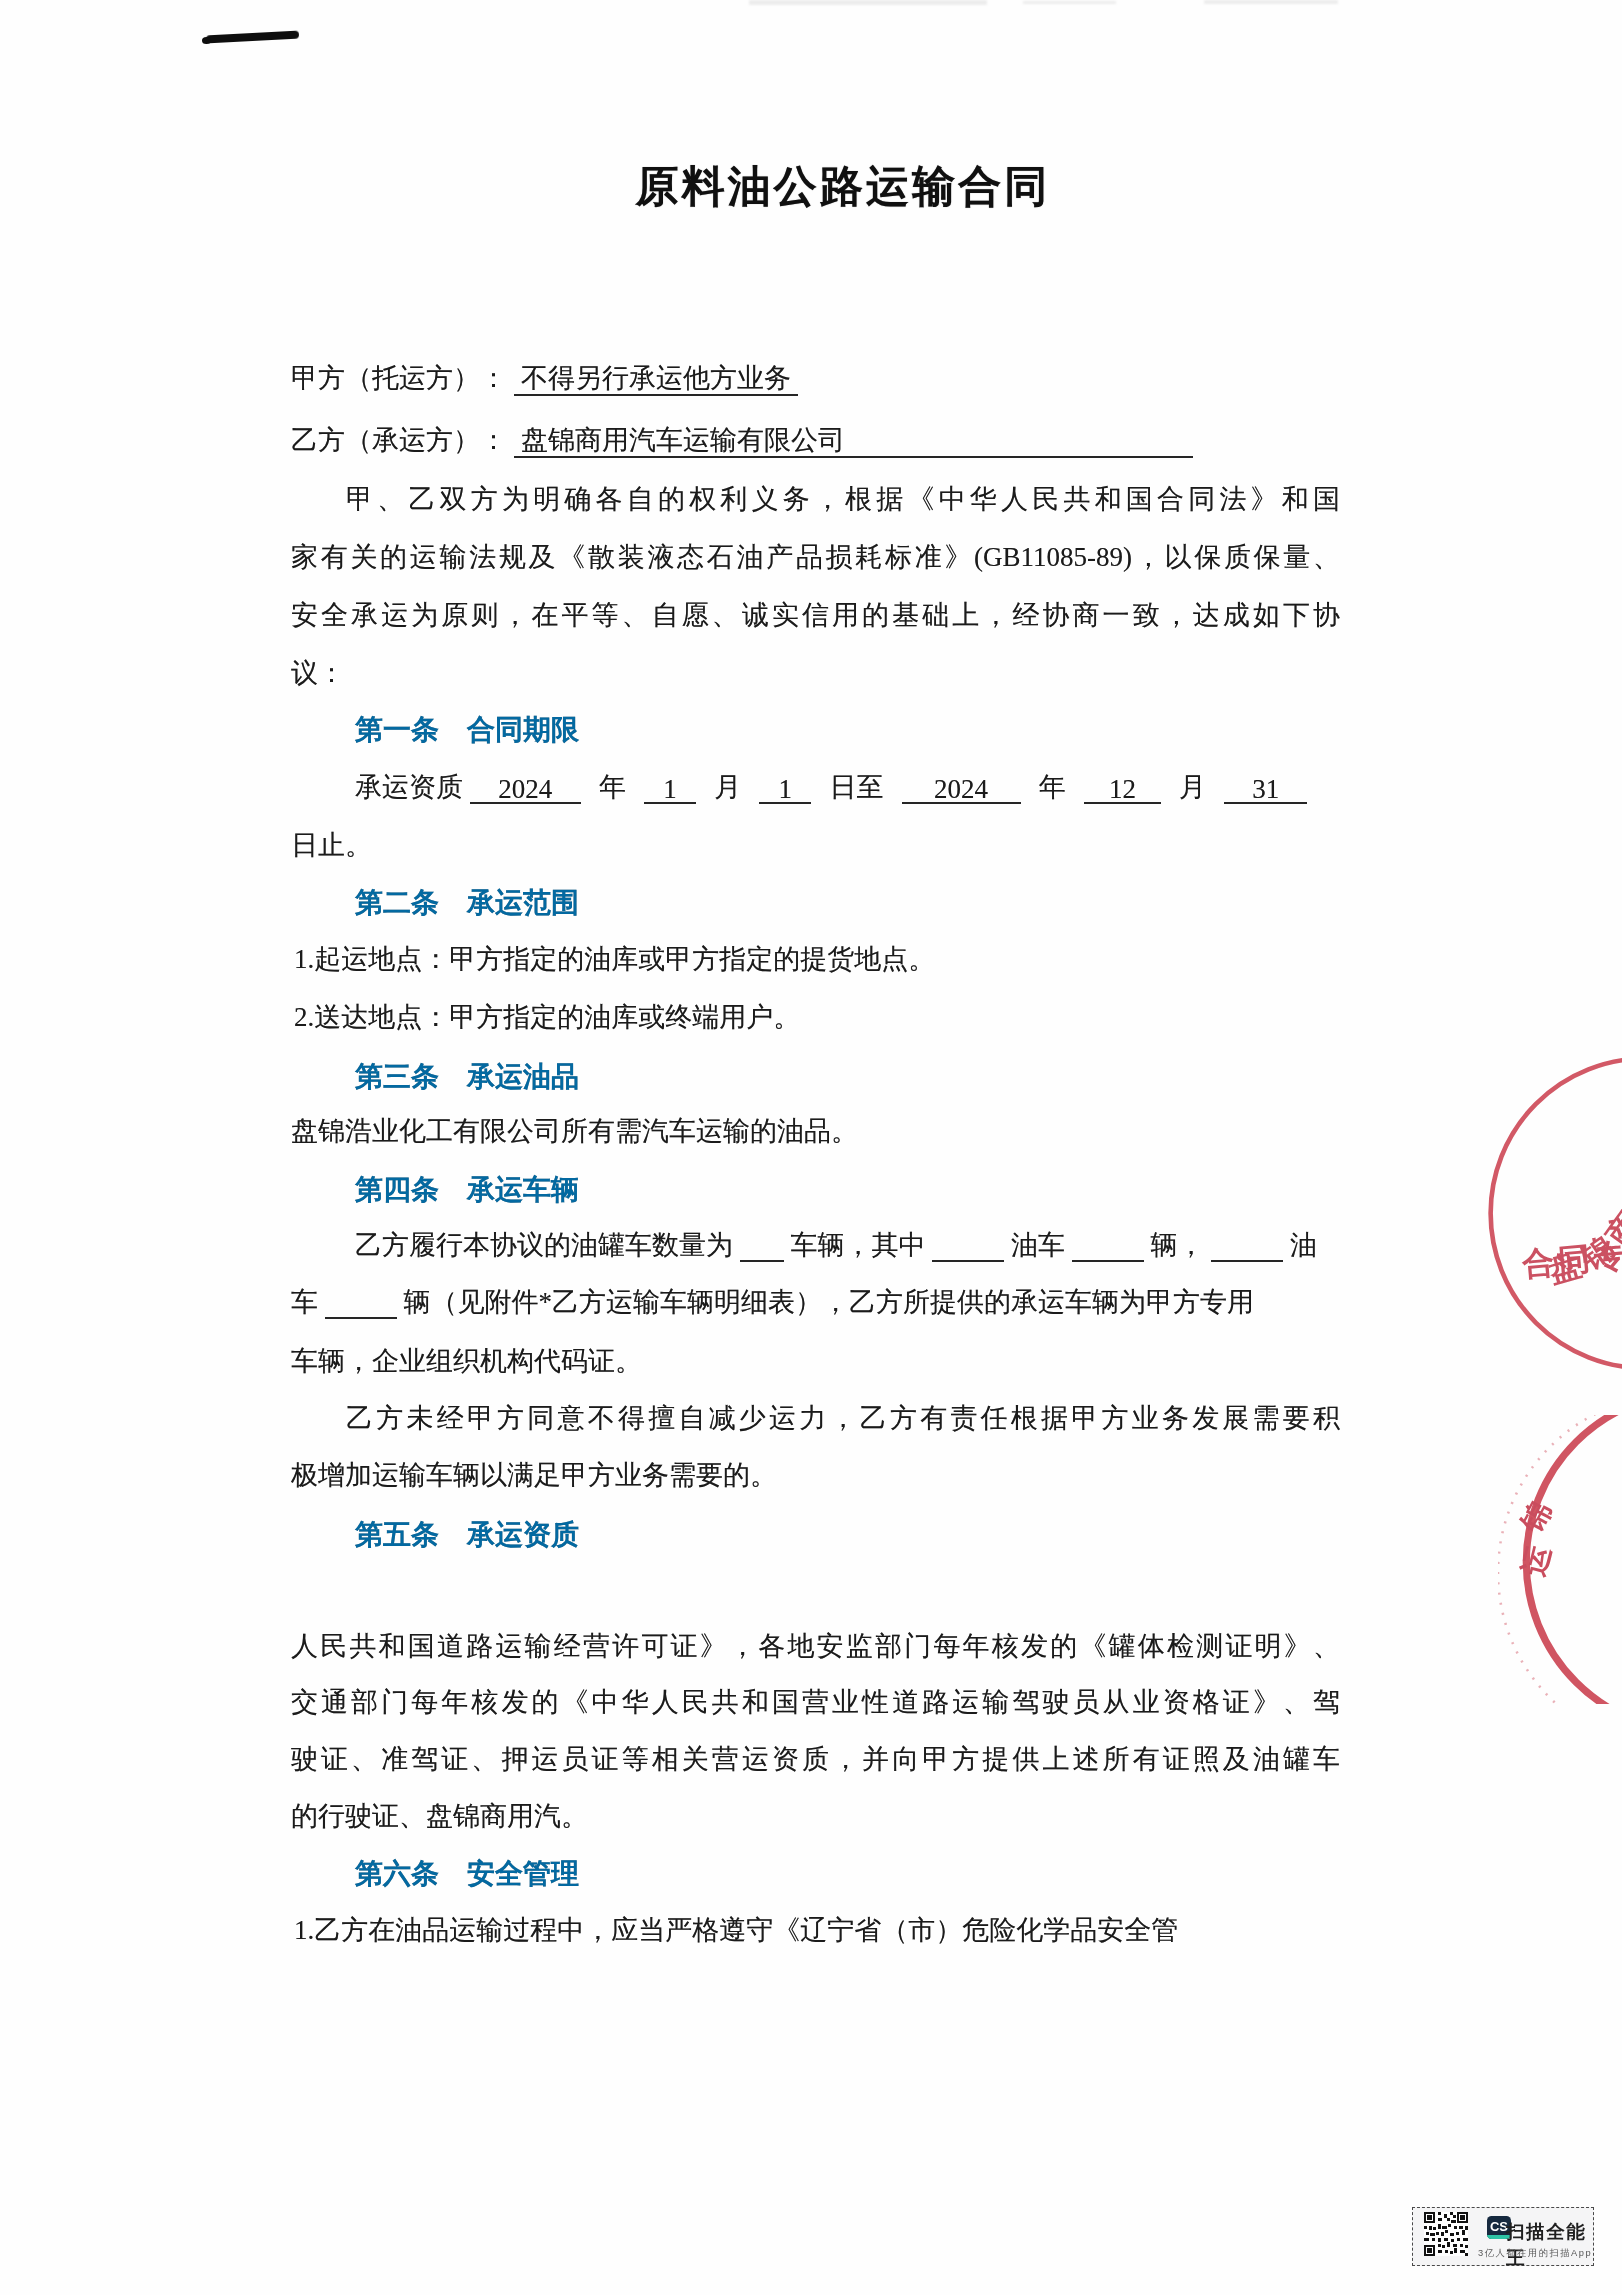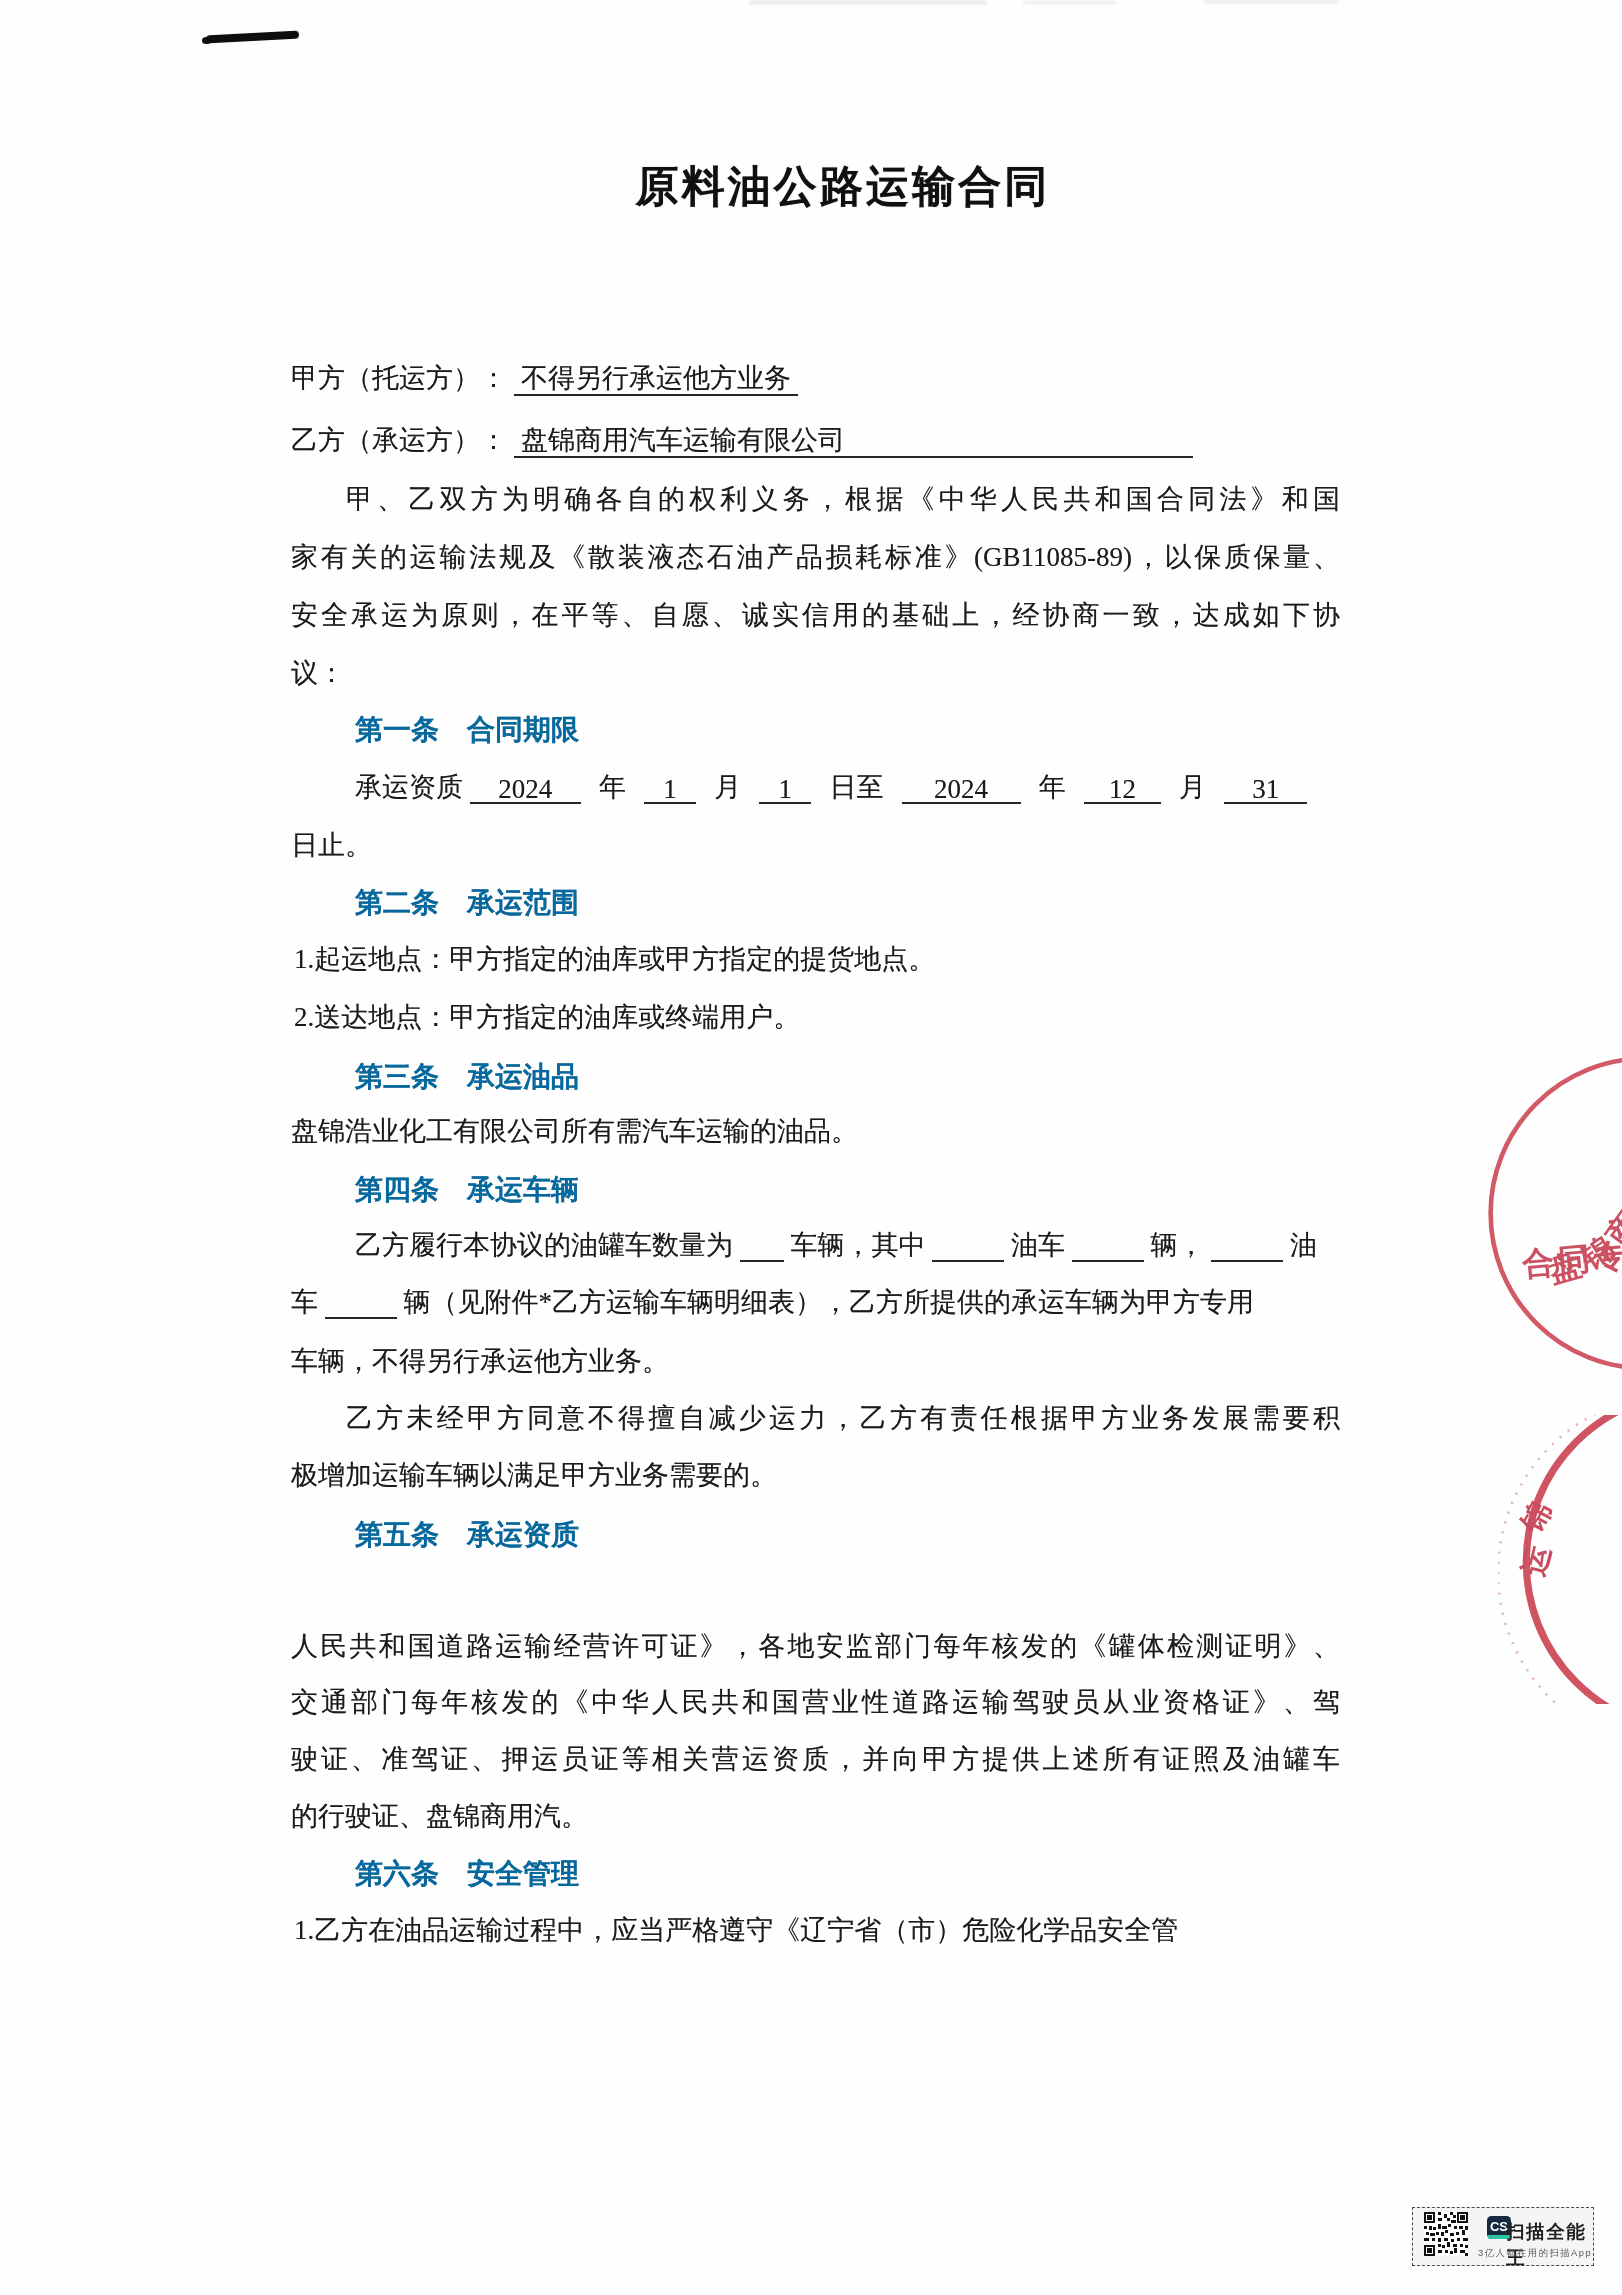--- a/index.html
+++ b/index.html
@@ -108,21 +108,21 @@
     <span class="blank" style="width:72px;"></span>
     <span>辆，</span>
     <span class="blank" style="width:72px;"></span>
     <span>油</span>
   </div>
   <div class="t" style="left:291px;top:1286px;">
     <span>车</span>
     <span class="blank" style="width:72px;"></span>
     <span>辆（见附件*乙方运输车辆明细表），乙方所提供的承运车辆为甲方专用</span>
   </div>
-  <div class="t" style="left:291px;top:1345px;">车辆，不得另行承运他方业务。</div>
+  <div class="t" style="left:291px;top:1345px;">车辆，企业组织机构代码证。</div>
   <div class="t just ind" style="left:291px;top:1402px;width:1049px;">乙方未经甲方同意不得擅自减少运力，乙方有责任根据甲方业务发展需要积</div>
   <div class="t" style="left:291px;top:1459px;">极增加运输车辆以满足甲方业务需要的。</div>
 
   <div class="t head" style="left:355px;top:1518px;">第五条　承运资质</div>
   <div class="t just" style="left:291px;top:1630px;width:1049px;">人民共和国道路运输经营许可证》，各地安监部门每年核发的《罐体检测证明》、</div>
   <div class="t just" style="left:291px;top:1686px;width:1049px;">交通部门每年核发的《中华人民共和国营业性道路运输驾驶员从业资格证》、驾</div>
   <div class="t just" style="left:291px;top:1743px;width:1049px;">驶证、准驾证、押运员证等相关营运资质，并向甲方提供上述所有证照及油罐车</div>
   <div class="t" style="left:291px;top:1800px;">的行驶证、盘锦商用汽。</div>
 
   <div class="t head" style="left:355px;top:1857px;">第六条　安全管理</div>

